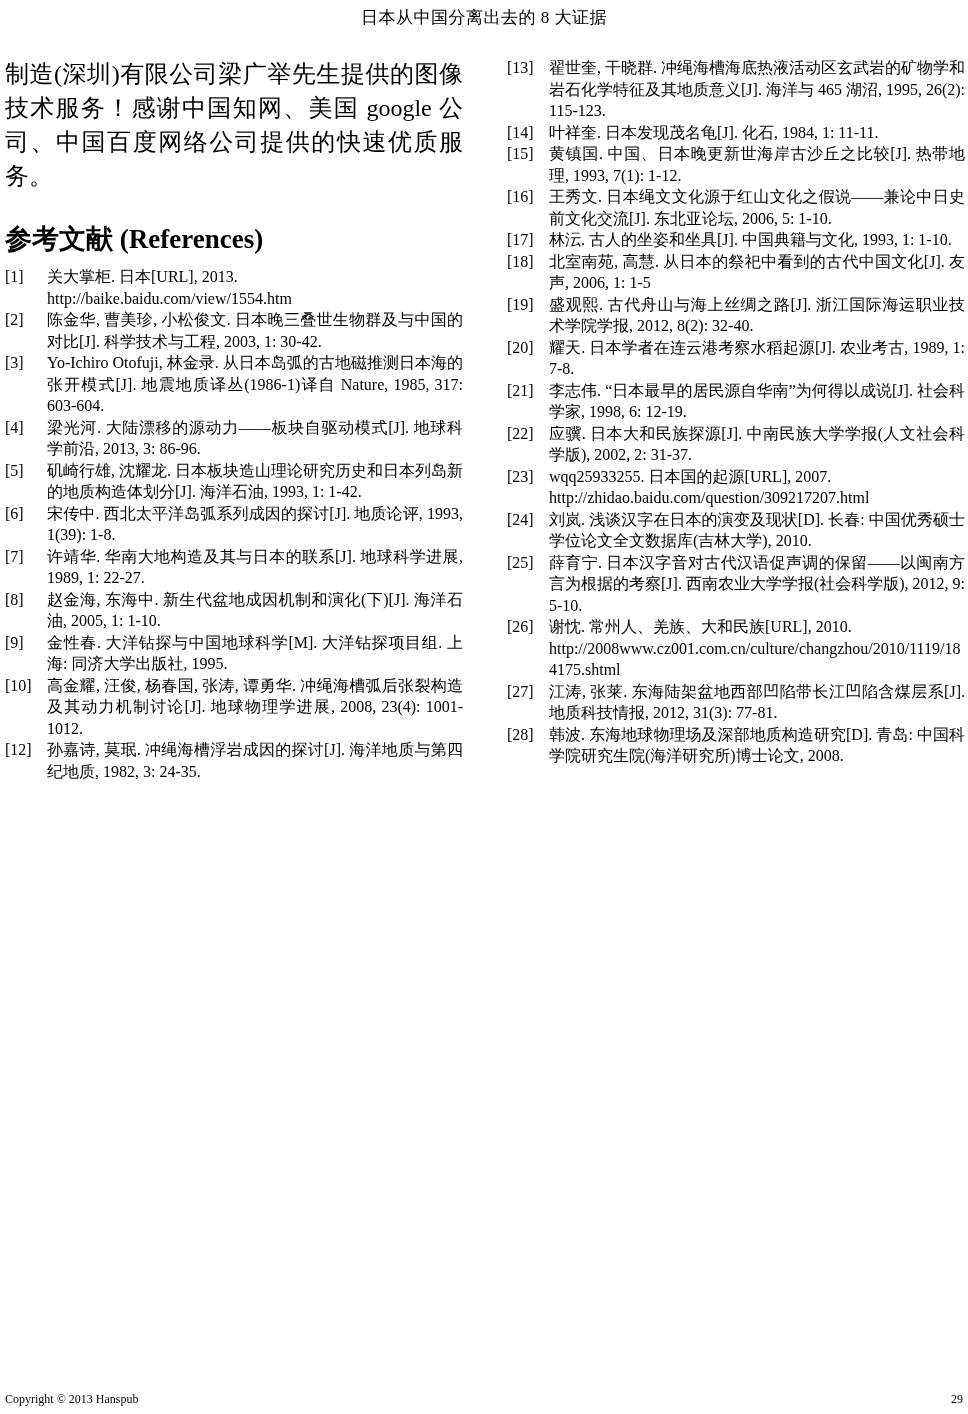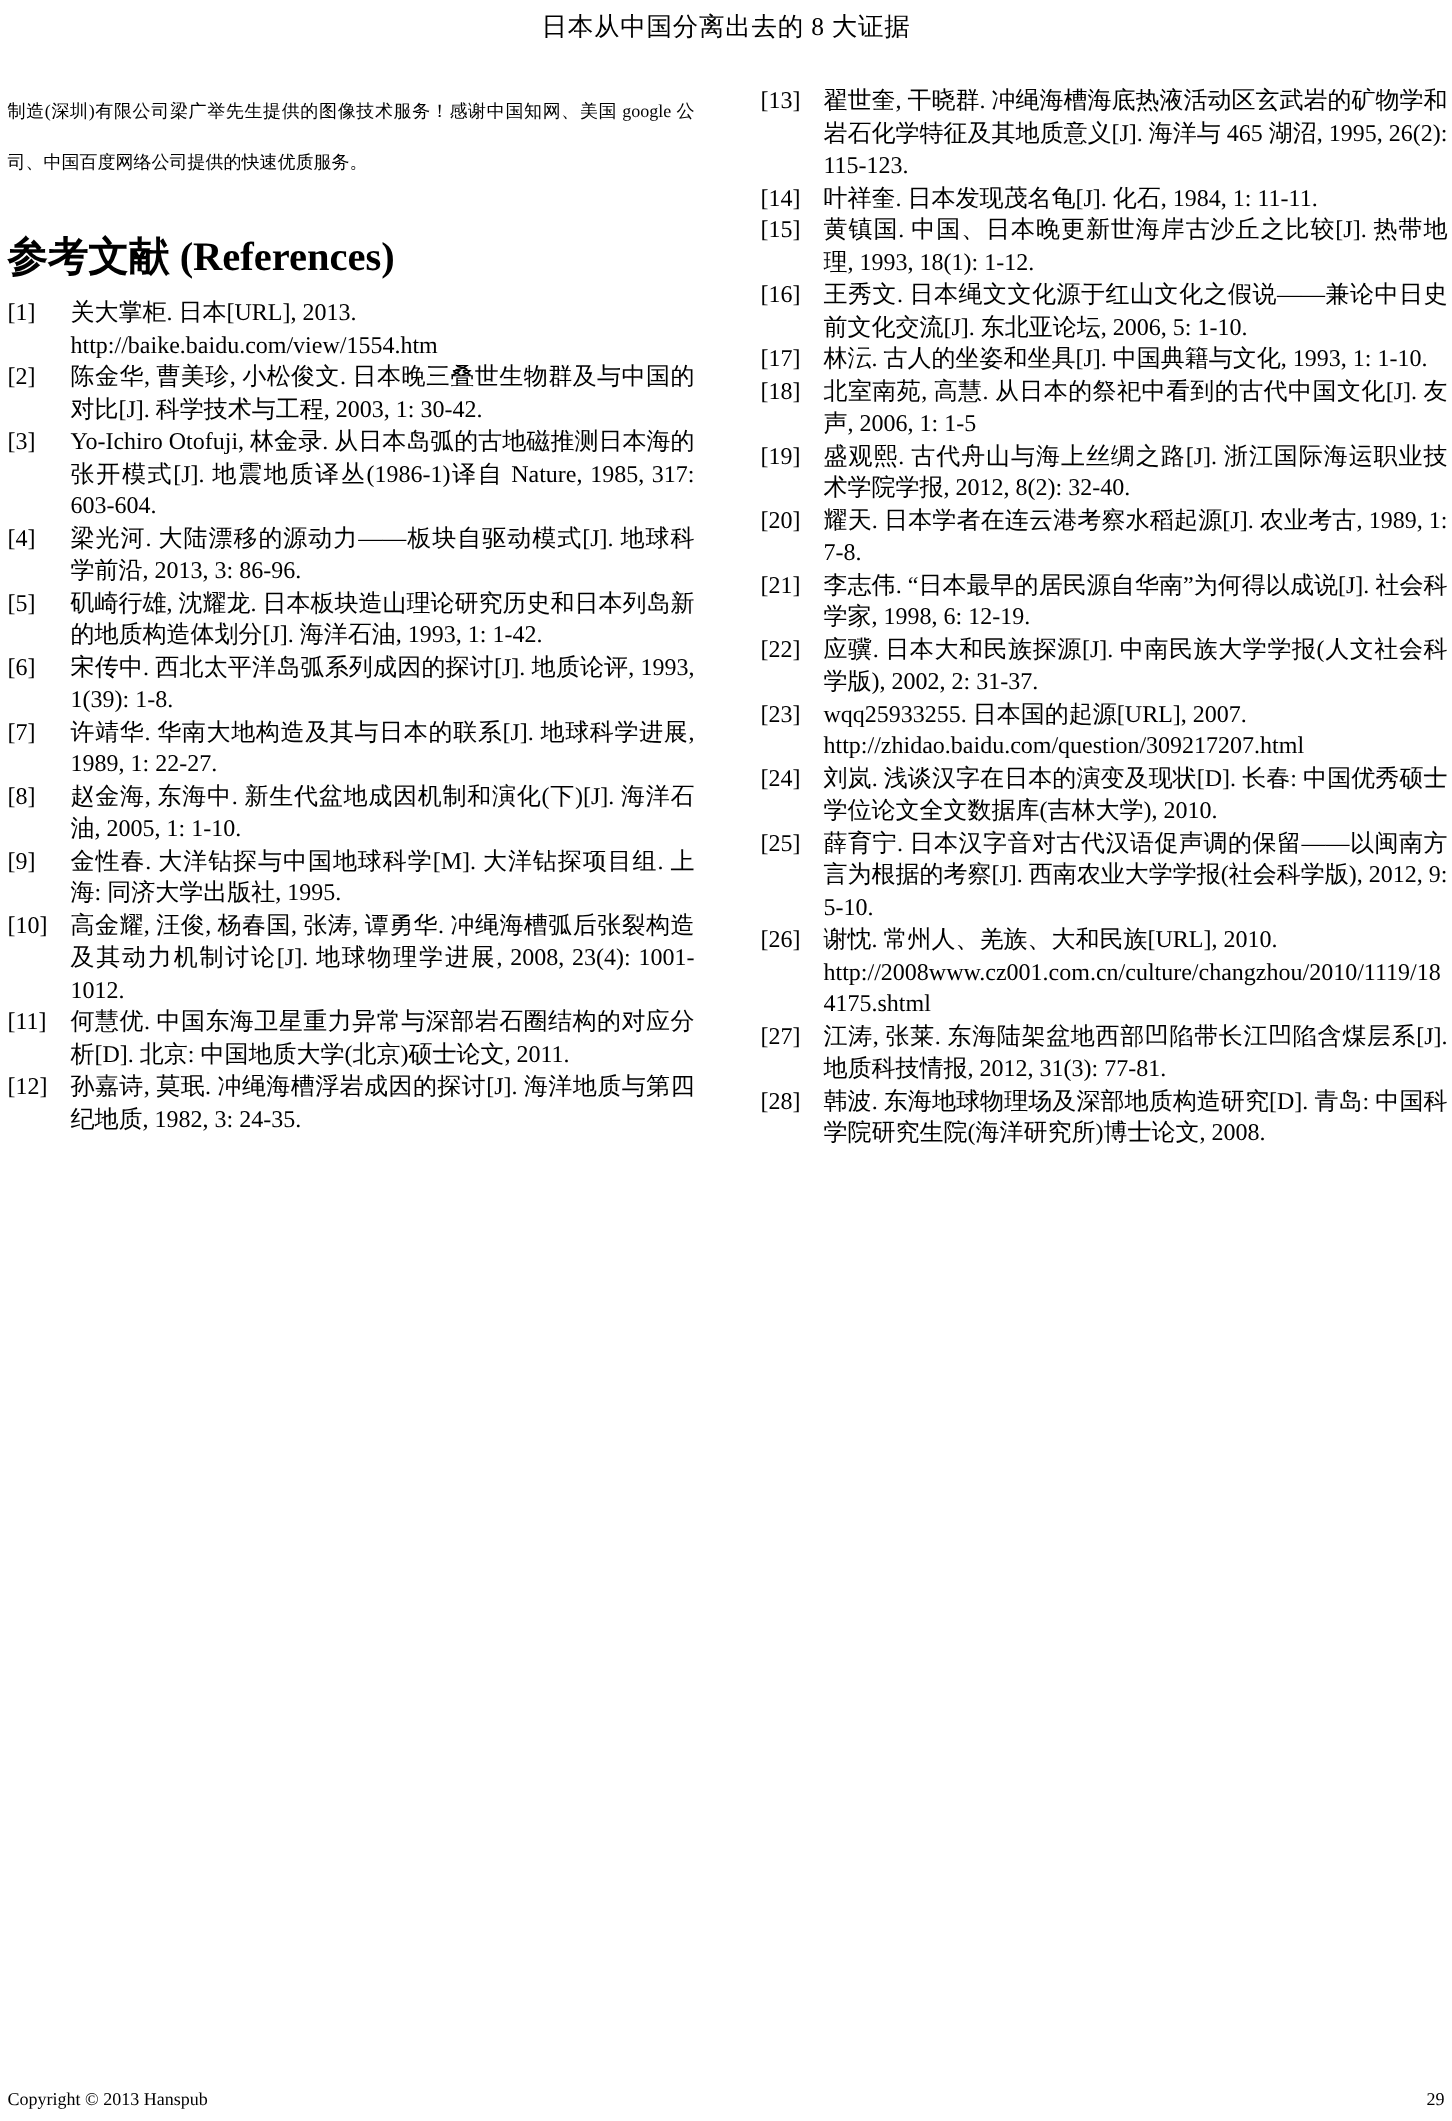--- a/index.html
+++ b/index.html
@@ -31,21 +31,21 @@
     padding: 0 5px;
     margin-top: 28px;
     align-items: flex-start;
   }
   .col {
     width: 458px;
     flex: 0 0 458px;
   }
   .intro {
     margin: 0;
-    font-size: 12px;
+    font-size: 24px;
     line-height: 34px;
     text-align: justify;
   }
   .refs-heading {
     margin: 33px 0 0 0;
     font-size: 27px;
     line-height: 27px;
     font-weight: bold;
     font-family: "Liberation Sans", "DejaVu Sans", "Liberation Serif", serif;
   }
@@ -108,30 +108,29 @@
 http://baike.baidu.com/view/1554.htm</span></div>
         <div class="ref"><span class="ref-label">[2]</span><span class="ref-text">陈金华, 曹美珍, 小松俊文. 日本晚三叠世生物群及与中国的对比[J]. 科学技术与工程, 2003, 1: 30-42.</span></div>
         <div class="ref"><span class="ref-label">[3]</span><span class="ref-text">Yo-Ichiro Otofuji, 林金录. 从日本岛弧的古地磁推测日本海的张开模式[J]. 地震地质译丛(1986-1)译自 Nature, 1985, 317: 603-604.</span></div>
         <div class="ref"><span class="ref-label">[4]</span><span class="ref-text">梁光河. 大陆漂移的源动力——板块自驱动模式[J]. 地球科学前沿, 2013, 3: 86-96.</span></div>
         <div class="ref"><span class="ref-label">[5]</span><span class="ref-text">矶崎行雄, 沈耀龙. 日本板块造山理论研究历史和日本列岛新的地质构造体划分[J]. 海洋石油, 1993, 1: 1-42.</span></div>
         <div class="ref"><span class="ref-label">[6]</span><span class="ref-text">宋传中. 西北太平洋岛弧系列成因的探讨[J]. 地质论评, 1993, 1(39): 1-8.</span></div>
         <div class="ref"><span class="ref-label">[7]</span><span class="ref-text">许靖华. 华南大地构造及其与日本的联系[J]. 地球科学进展, 1989, 1: 22-27.</span></div>
         <div class="ref"><span class="ref-label">[8]</span><span class="ref-text">赵金海, 东海中. 新生代盆地成因机制和演化(下)[J]. 海洋石油, 2005, 1: 1-10.</span></div>
         <div class="ref"><span class="ref-label">[9]</span><span class="ref-text">金性春. 大洋钻探与中国地球科学[M]. 大洋钻探项目组. 上海: 同济大学出版社, 1995.</span></div>
         <div class="ref"><span class="ref-label">[10]</span><span class="ref-text">高金耀, 汪俊, 杨春国, 张涛, 谭勇华. 冲绳海槽弧后张裂构造及其动力机制讨论[J]. 地球物理学进展, 2008, 23(4): 1001-1012.</span></div>
-        <div class="ref"><span class="ref-label">[11]</span><span class="ref-text">何慧优. 中国东海卫星重力异常与深部岩石圈结构的对应分析[D]. 北京: 中国地质大学(北京)硕士论文, 2011.</span></div>
         <div class="ref"><span class="ref-label">[12]</span><span class="ref-text">孙嘉诗, 莫珉. 冲绳海槽浮岩成因的探讨[J]. 海洋地质与第四纪地质, 1982, 3: 24-35.</span></div>
       </div>
     </div>
 
     <div class="col">
       <div class="ref-list right-col">
         <div class="ref"><span class="ref-label">[13]</span><span class="ref-text">翟世奎, 干晓群. 冲绳海槽海底热液活动区玄武岩的矿物学和岩石化学特征及其地质意义[J]. 海洋与 465 湖沼, 1995, 26(2): 115-123.</span></div>
         <div class="ref"><span class="ref-label">[14]</span><span class="ref-text">叶祥奎. 日本发现茂名龟[J]. 化石, 1984, 1: 11-11.</span></div>
-        <div class="ref"><span class="ref-label">[15]</span><span class="ref-text">黄镇国. 中国、日本晚更新世海岸古沙丘之比较[J]. 热带地理, 1993, 18(1): 1-12.</span></div>
+        <div class="ref"><span class="ref-label">[15]</span><span class="ref-text">黄镇国. 中国、日本晚更新世海岸古沙丘之比较[J]. 热带地理, 1993, 7(1): 1-12.</span></div>
         <div class="ref"><span class="ref-label">[16]</span><span class="ref-text">王秀文. 日本绳文文化源于红山文化之假说——兼论中日史前文化交流[J]. 东北亚论坛, 2006, 5: 1-10.</span></div>
         <div class="ref"><span class="ref-label">[17]</span><span class="ref-text">林沄. 古人的坐姿和坐具[J]. 中国典籍与文化, 1993, 1: 1-10.</span></div>
         <div class="ref"><span class="ref-label">[18]</span><span class="ref-text">北室南苑, 高慧. 从日本的祭祀中看到的古代中国文化[J]. 友声, 2006, 1: 1-5</span></div>
         <div class="ref"><span class="ref-label">[19]</span><span class="ref-text">盛观熙. 古代舟山与海上丝绸之路[J]. 浙江国际海运职业技术学院学报, 2012, 8(2): 32-40.</span></div>
         <div class="ref"><span class="ref-label">[20]</span><span class="ref-text">耀天. 日本学者在连云港考察水稻起源[J]. 农业考古, 1989, 1: 7-8.</span></div>
         <div class="ref"><span class="ref-label">[21]</span><span class="ref-text">李志伟. “日本最早的居民源自华南”为何得以成说[J]. 社会科学家, 1998, 6: 12-19.</span></div>
         <div class="ref"><span class="ref-label">[22]</span><span class="ref-text">应骥. 日本大和民族探源[J]. 中南民族大学学报(人文社会科学版), 2002, 2: 31-37.</span></div>
         <div class="ref"><span class="ref-label">[23]</span><span class="ref-text">wqq25933255. 日本国的起源[URL], 2007.
 http://zhidao.baidu.com/question/309217207.html</span></div>
         <div class="ref"><span class="ref-label">[24]</span><span class="ref-text">刘岚. 浅谈汉字在日本的演变及现状[D]. 长春: 中国优秀硕士学位论文全文数据库(吉林大学), 2010.</span></div>

